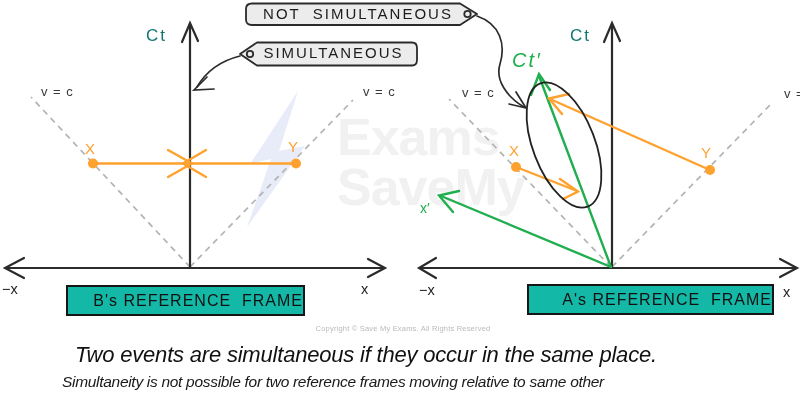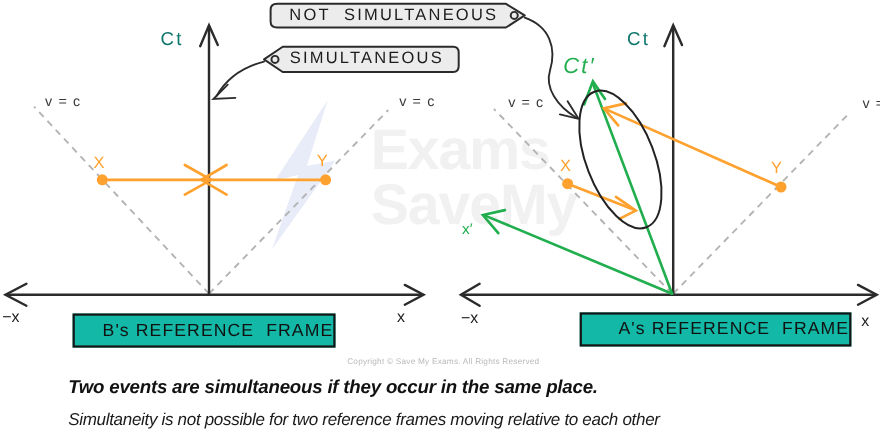--- a/index.html
+++ b/index.html
@@ -31,22 +31,22 @@
   .frame-box{
     position:absolute;height:27px;background:#14b8a6;border:2px solid #151515;
     text-align:right;line-height:27px;font-size:16px;letter-spacing:1px;
     color:#111;white-space:pre;
   }
   .copyright{
     position:absolute;left:0;top:324px;width:710px;text-align:center;
     font-size:7.5px;color:#b9b9b9;letter-spacing:.2px;margin-left:48px;
   }
   .foot1{
-    position:absolute;left:62px;top:342px;font-size:17px;font-style:italic;
-    font-weight:bold;color:#111;letter-spacing:-.2px;
+    position:absolute;left:75px;top:342px;font-size:22px;font-style:italic;
+    font-weight:normal;color:#111;letter-spacing:-.2px;
   }
   .foot2{
     position:absolute;left:62px;top:373px;font-size:15.5px;font-style:italic;
     color:#1a1a1a;letter-spacing:-.3px;
   }
 </style>
 </head>
 <body>
 
 <div class="stage">
@@ -142,15 +142,15 @@
     <div class="lbl vc" style="left:430px;top:85px;">v = c</div>
     <div class="lbl vc" style="left:752px;top:86px;">v = c</div>
     <div class="lbl event" style="left:509px;top:142px;">X</div>
     <div class="lbl event" style="left:701px;top:144px;">Y</div>
     <div class="lbl axis-x" style="left:419px;top:282px;">−x</div>
     <div class="lbl axis-x" style="left:783px;top:284px;">x</div>
     <div class="frame-box" style="left:491px;top:284px;width:243px;margin-left:36px;">A's REFERENCE  FRAME</div>
 
     <div class="copyright">Copyright © Save My Exams. All Rights Reserved</div>
     <div class="foot1">Two events are simultaneous if they occur in the same place.</div>
-    <div class="foot2">Simultaneity is not possible for two reference frames moving relative to each other</div>
+    <div class="foot2">Simultaneity is not possible for two reference frames moving relative to same other</div>
   </div>
 </div>
 
 </body></html>

